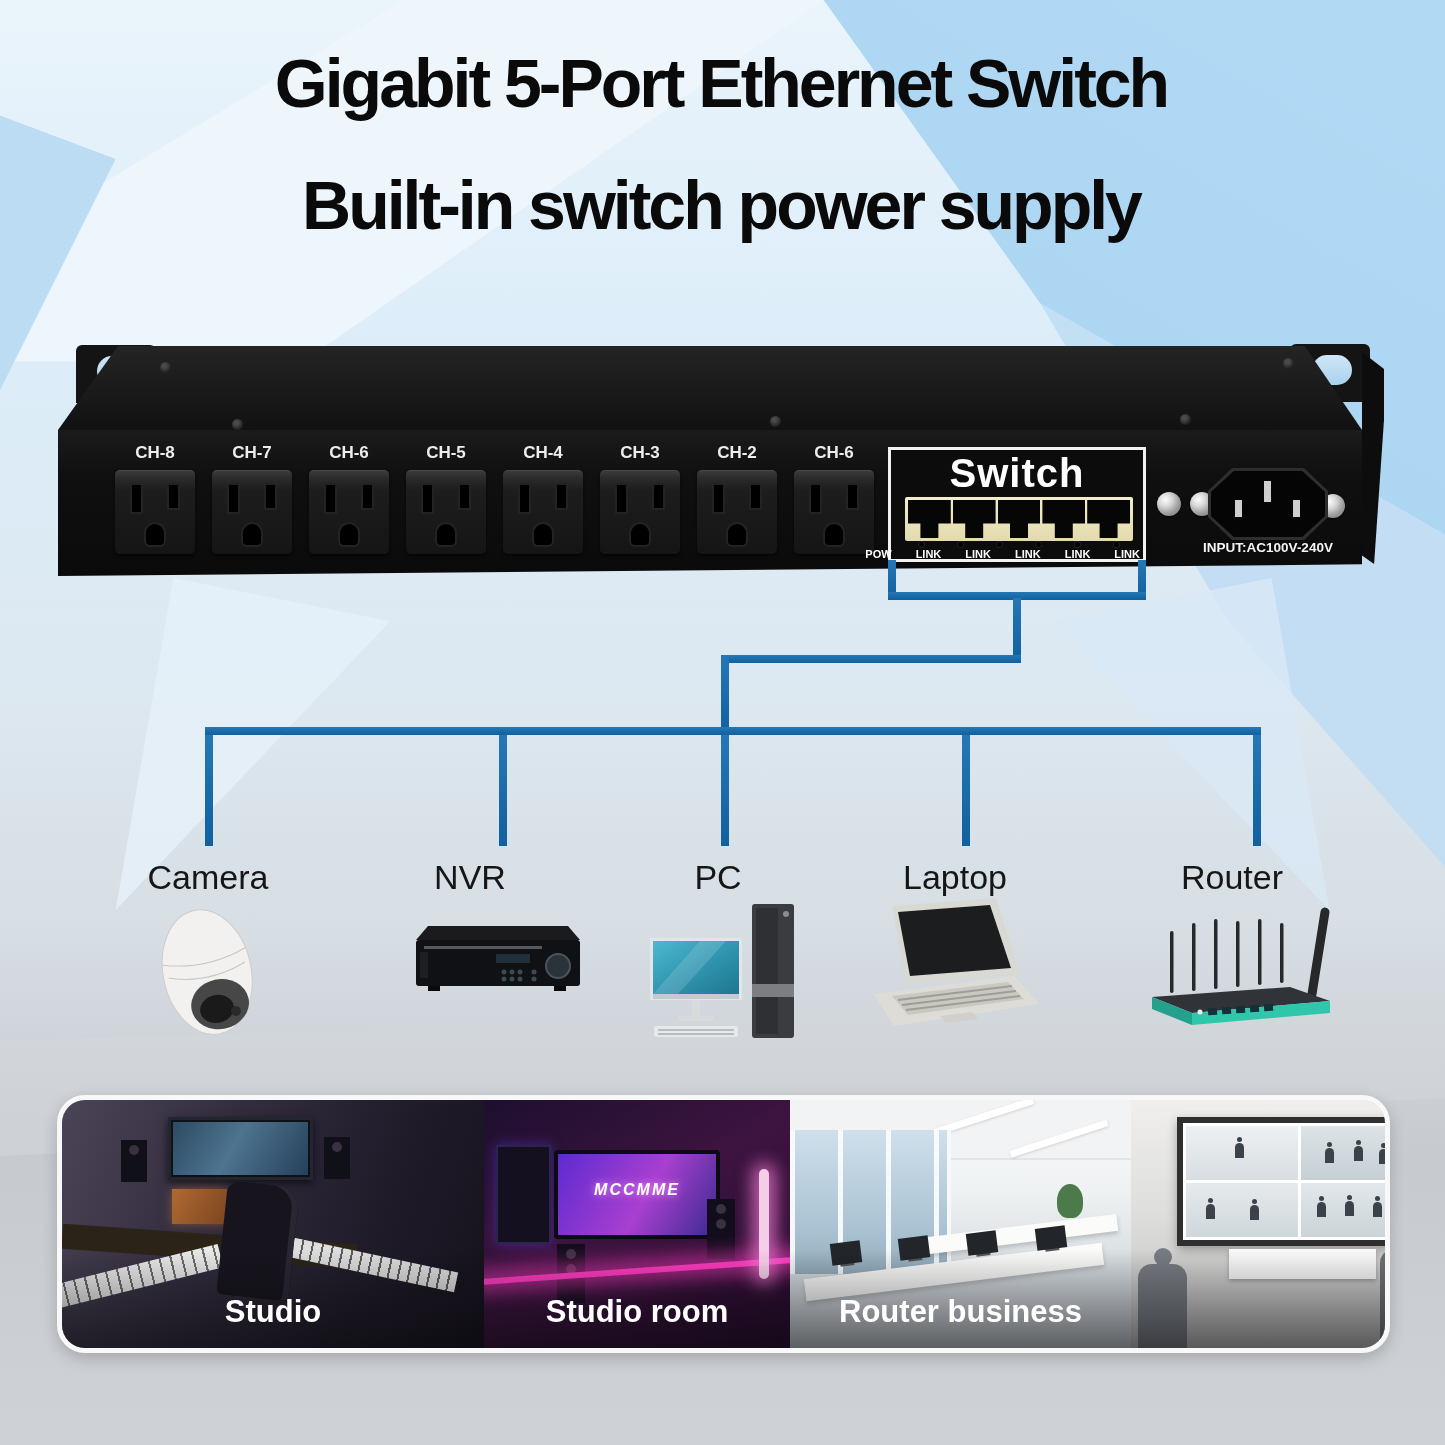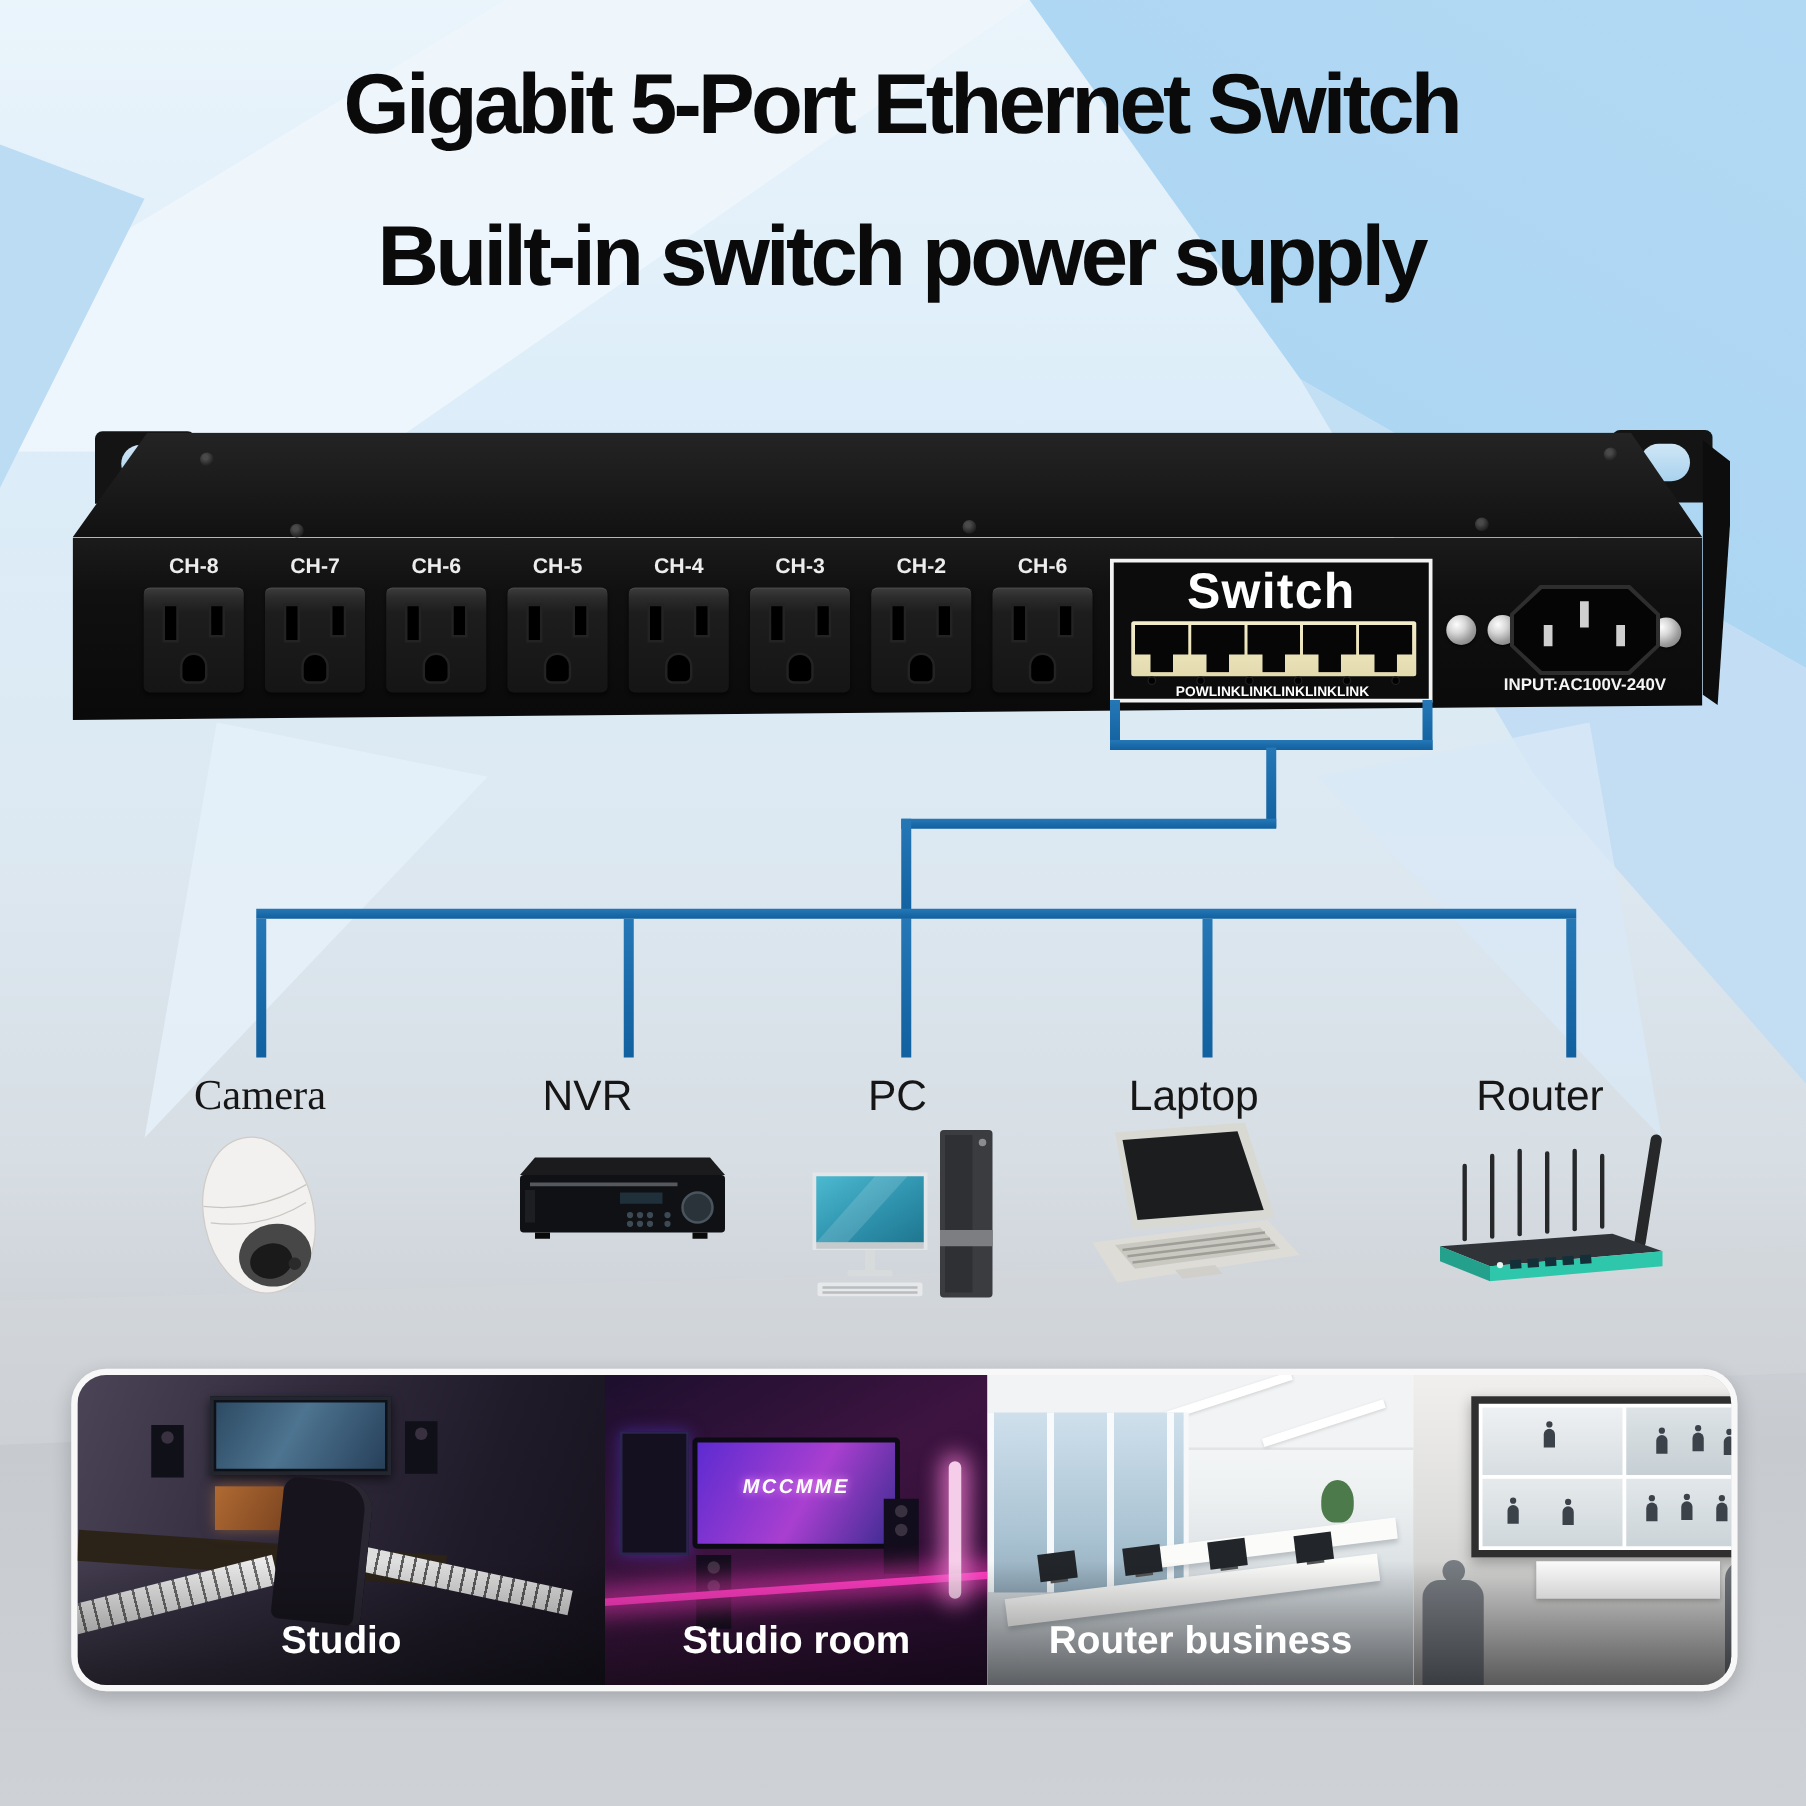--- a/index.html
+++ b/index.html
@@ -46,22 +46,22 @@
   .switch-box{position:absolute;left:888px;top:447px;width:258px;height:115px;box-sizing:border-box;
     border:3px solid #f2f2f2;background:#0c0c0c;}
   .switch-title{position:absolute;left:888px;top:451px;width:258px;text-align:center;
     font-size:40px;font-weight:700;color:#fff;letter-spacing:1px;}
   .bezel{position:absolute;left:905px;top:497px;width:228px;height:44px;border-radius:2px;
     background:linear-gradient(180deg,#f4edca,#e3daad);display:flex;gap:2px;padding:3px;box-sizing:border-box;}
   .rj45{flex:1;background:#060606;
     clip-path:polygon(0 0,100% 0,100% 62%,71% 62%,71% 100%,29% 100%,29% 62%,0 62%);}
   .led-dots{position:absolute;left:905px;top:542px;width:228px;display:flex;justify-content:space-between;padding:0 14px;box-sizing:border-box;}
   .led-dots i{width:5px;height:5px;border-radius:50%;background:#000;box-shadow:0 0 0 1px #1f1f1f;}
-  .led-labels{position:absolute;left:896px;top:548px;width:244px;display:flex;justify-content:center;
-    font-size:11px;font-weight:700;color:#fff;}
+  .led-labels{position:absolute;left:896px;top:548px;width:244px;display:flex;justify-content:flex-end;
+    font-size:11px;font-weight:700;color:#fff;gap:24px;}
   .inlet-outer{position:absolute;left:1208px;top:468px;width:120px;height:72px;background:#2e2e2e;
     clip-path:polygon(20% 0,80% 0,100% 32%,100% 68%,80% 100%,20% 100%,0 68%,0 32%);}
   .inlet-inner{position:absolute;left:1211px;top:471px;width:114px;height:66px;background:#050505;
     clip-path:polygon(20% 0,80% 0,100% 32%,100% 68%,80% 100%,20% 100%,0 68%,0 32%);}
   .pin{position:absolute;width:7px;background:#cfcfcf;}
   .screw{position:absolute;width:24px;height:24px;border-radius:50%;
     background:radial-gradient(circle at 35% 32%,#fdfdfd 0%,#d8d8d8 30%,#9c9c9c 62%,#6f6f6f 100%);
     box-shadow:0 1px 2px rgba(0,0,0,.8);}
   .input-label{position:absolute;left:1188px;top:540px;width:160px;text-align:center;
     font-size:13.5px;font-weight:700;color:#f5f5f5;}
@@ -255,21 +255,21 @@
     <div class="bl" style="left:721px;top:655px;width:300px;height:8px;"></div>
     <div class="bl" style="left:721px;top:655px;width:8px;height:80px;"></div>
     <div class="bl" style="left:205px;top:727px;width:1056px;height:8px;"></div>
     <div class="bl" style="left:205px;top:735px;width:8px;height:111px;"></div>
     <div class="bl" style="left:499px;top:735px;width:8px;height:111px;"></div>
     <div class="bl" style="left:721px;top:735px;width:8px;height:111px;"></div>
     <div class="bl" style="left:962px;top:735px;width:8px;height:111px;"></div>
     <div class="bl" style="left:1253px;top:735px;width:8px;height:111px;"></div>
   </div>
 
-  <div class="node-label" style="left:98px;font-family:Liberation Serif, serif;">Camera</div>
+  <div class="node-label" style="left:98px;">Camera</div>
   <div class="node-label" style="left:360px;">NVR</div>
   <div class="node-label" style="left:608px;">PC</div>
   <div class="node-label" style="left:845px;">Laptop</div>
   <div class="node-label" style="left:1122px;">Router</div>
 
   <svg class="icon" style="left:150px;top:896px;" width="116" height="152" viewBox="0 0 116 152">
     <g transform="rotate(-12 58 80)">
       <ellipse cx="58" cy="76" rx="44" ry="63" fill="#f2f1ef" stroke="#cfccc8"></ellipse>
       <path d="M16 60 Q58 74 100 60" stroke="#c9c6c2" fill="none"></path>
       <path d="M19 74 Q58 88 97 74" stroke="#c9c6c2" fill="none"></path>

